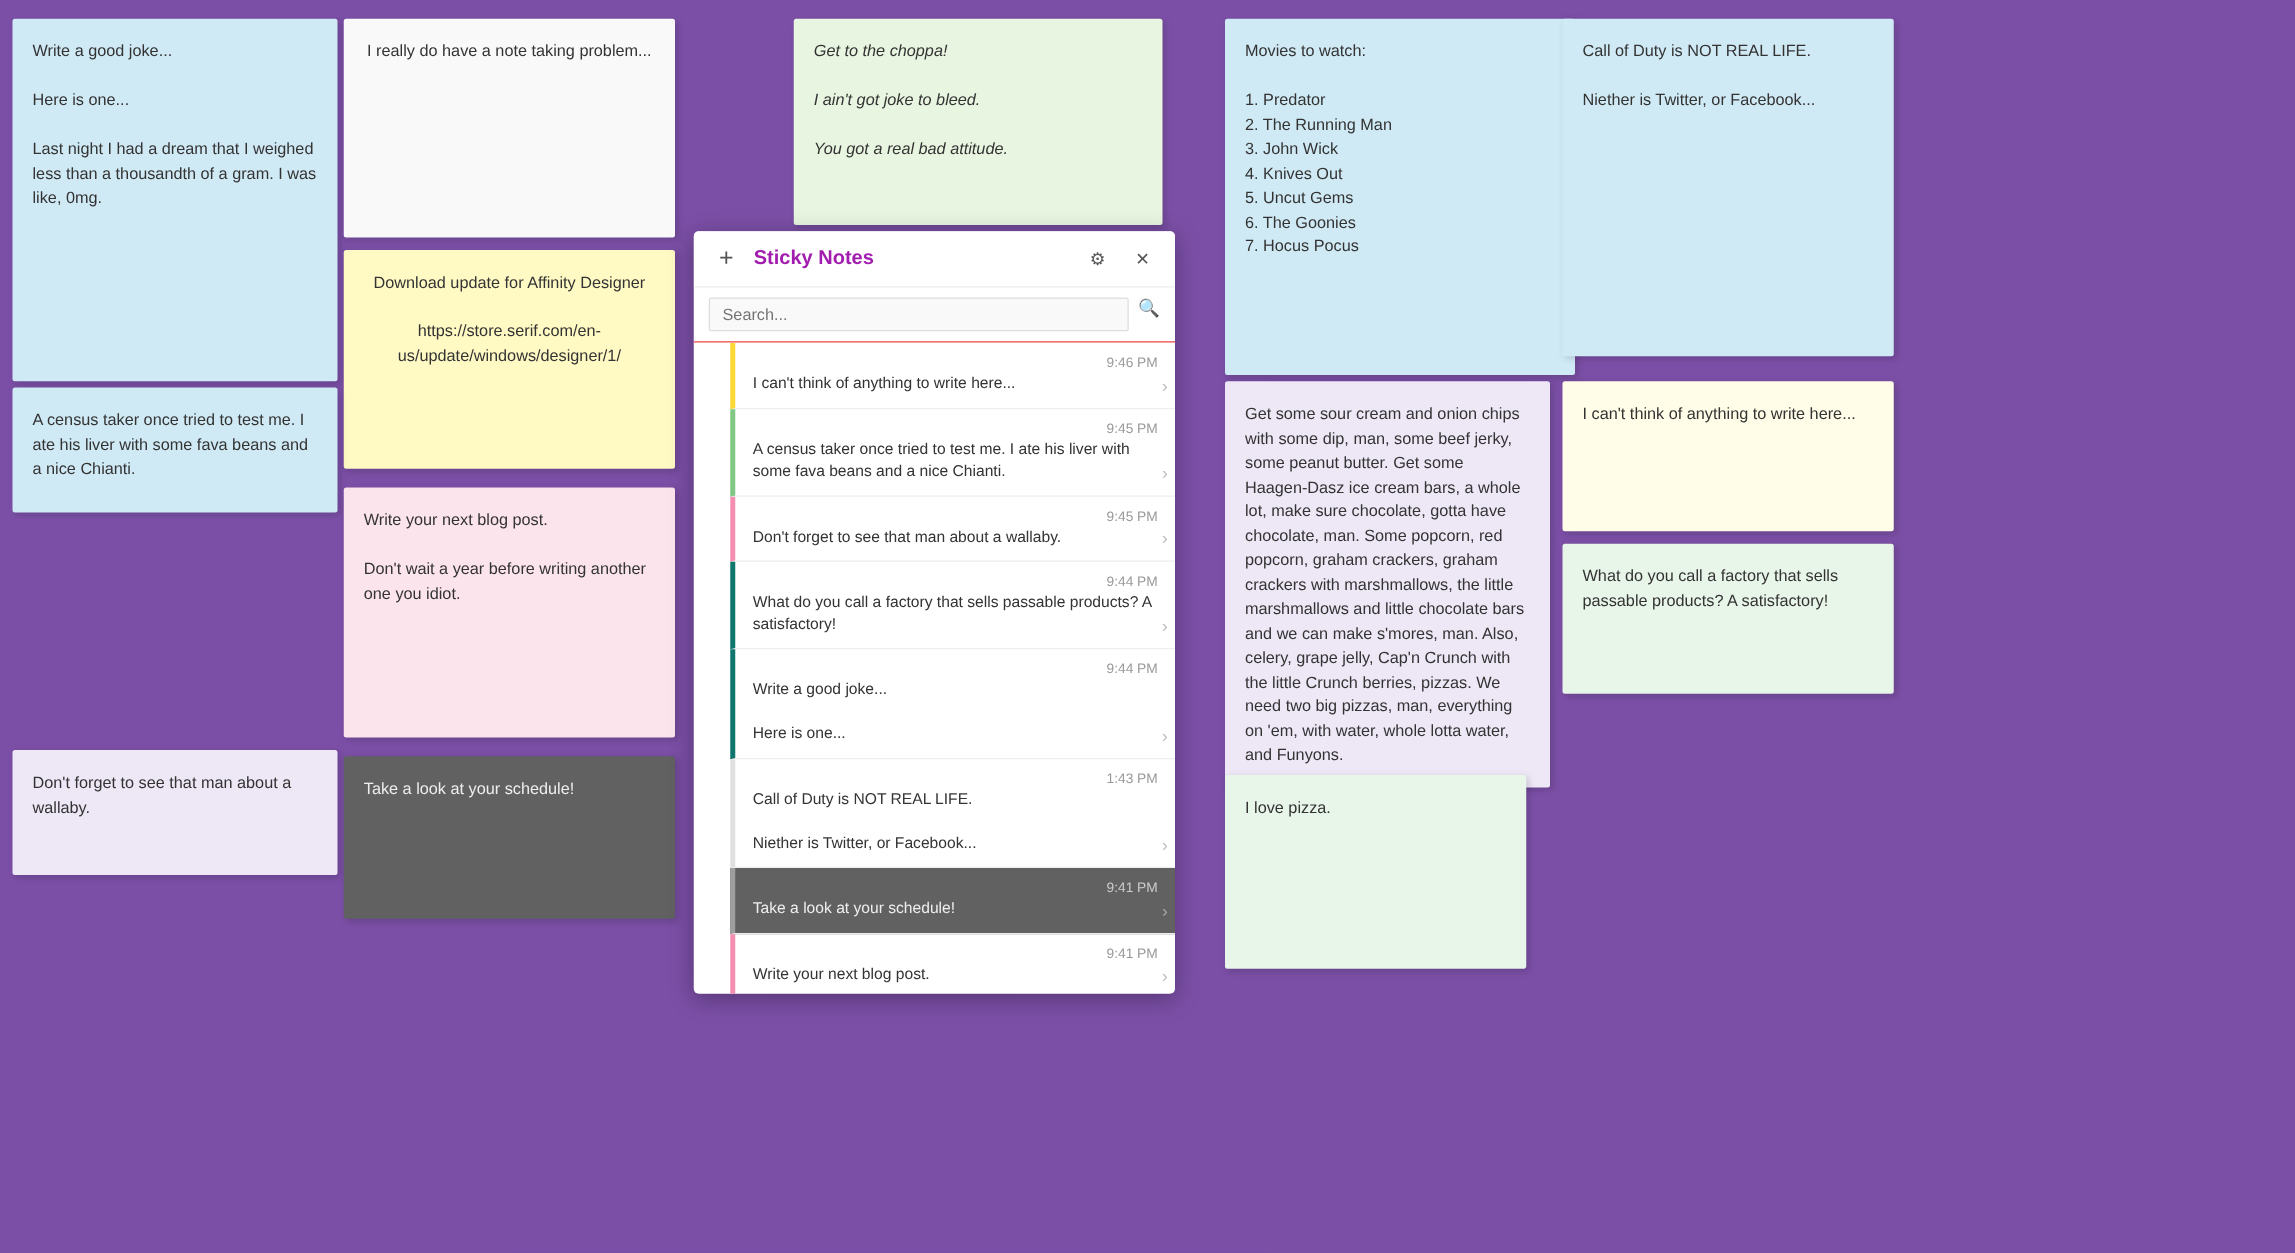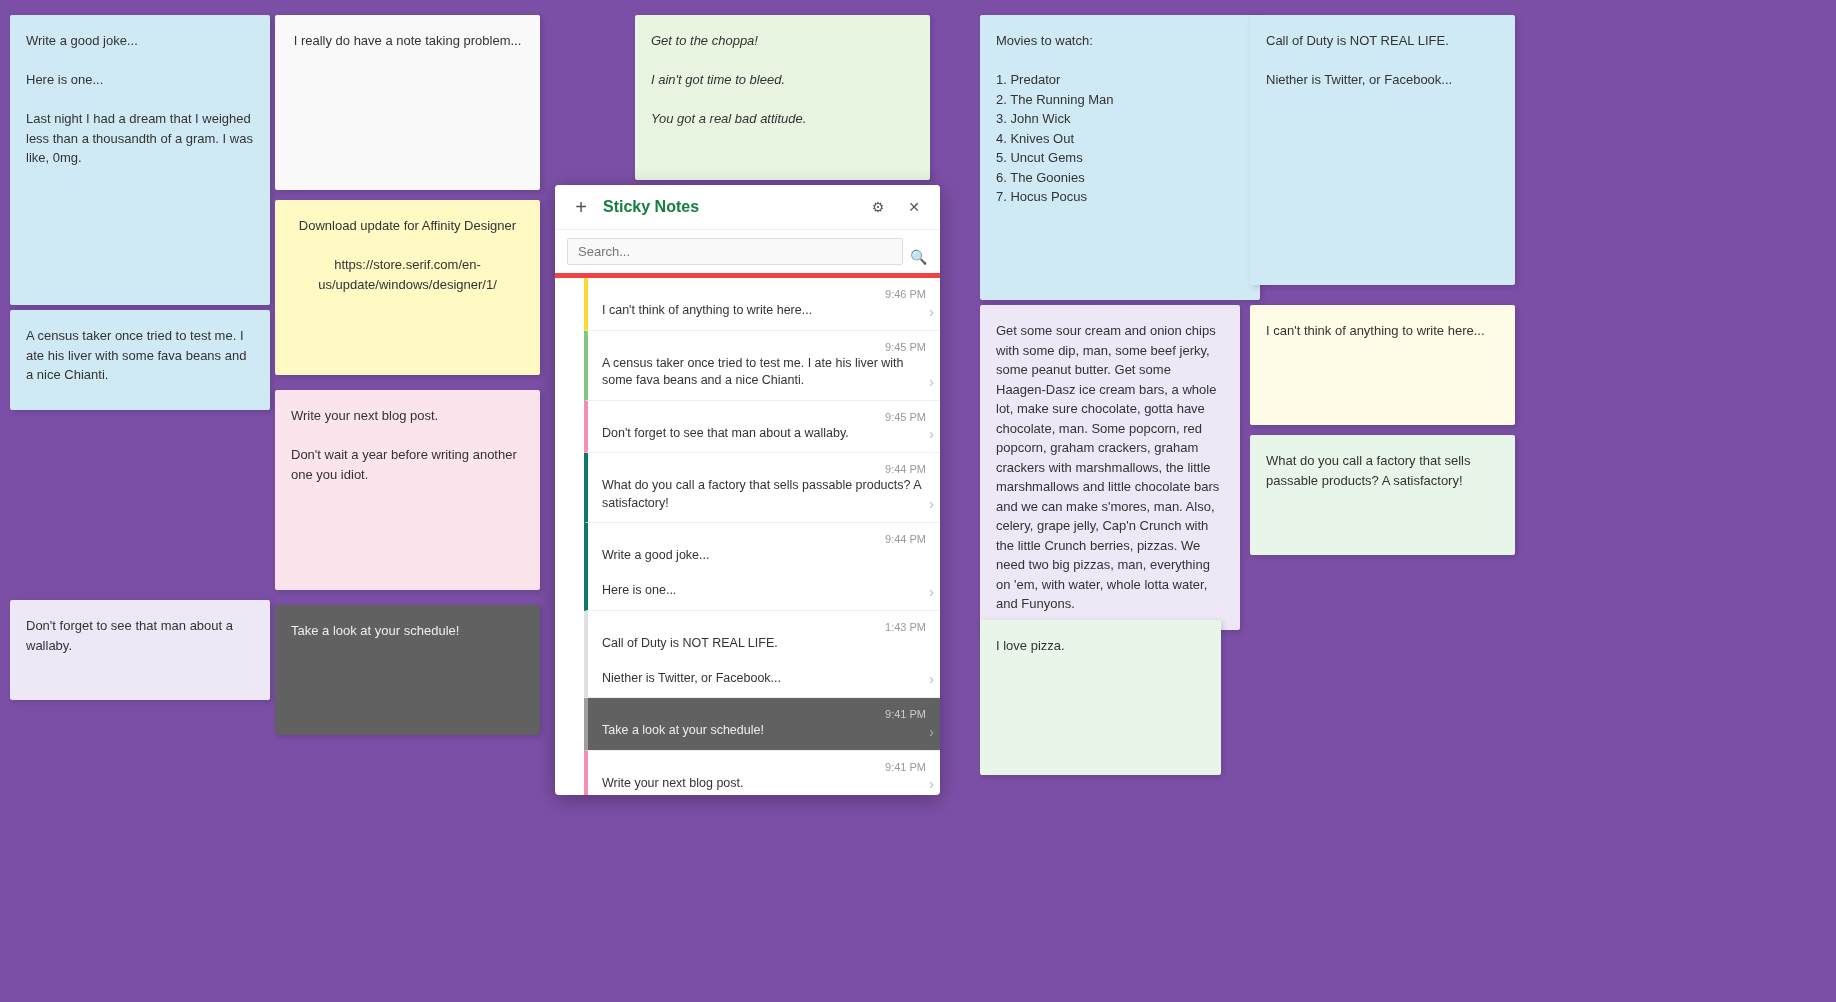--- a/index.html
+++ b/index.html
@@ -48,21 +48,21 @@
       align-items: center;
       padding: 8px 12px;
       background: #fff;
       border-bottom: 1px solid #eee;
       gap: 8px;
     }
 
     .app-title {
       font-size: 16px;
       font-weight: 600;
-      color: #15803d;
+      color: #a21caf;
       flex: 1;
     }
 
     .titlebar-btn {
       width: 28px;
       height: 28px;
       border: none;
       background: transparent;
       cursor: pointer;
       border-radius: 4px;
@@ -81,23 +81,23 @@
       cursor: pointer;
       font-size: 20px;
       color: #555;
       display: flex;
       align-items: center;
       justify-content: center;
     }
 
     .search-bar {
       padding: 8px 12px;
-      border-bottom: 5px solid #ef4444;
-      display: flex;
-      align-items: flex-end;
+      border-bottom: 1px solid #ef4444;
+      display: flex;
+      align-items: flex-start;
     }
 
     .search-input {
       flex: 1;
       border: 1px solid #ddd;
       border-radius: 2px;
       padding: 5px 10px;
       font-size: 13px;
       background: #f9f9f9;
       outline: none;
@@ -160,21 +160,21 @@
 
 <div id="notes-container">
     <div class="sticky-note note-blue" style="top: 15px; left: 10px; width: 260px; min-height: 290px; white-space: pre-line;">Write a good joke...
 
 Here is one...
 
 Last night I had a dream that I weighed less than a thousandth of a gram. I was like, 0mg.</div>
     <div class="sticky-note note-white" style="top: 15px; left: 275px; width: 265px; min-height: 175px; white-space: pre-line;">I really do have a note taking problem...</div>
     <div class="sticky-note note-green-light" style="top: 15px; left: 635px; width: 295px; min-height: 165px; font-style: italic; white-space: pre-line;">Get to the choppa!
 
-I ain't got time to bleed.
+I ain't got joke to bleed.
 
 You got a real bad attitude.</div>
     <div class="sticky-note note-blue" style="top: 15px; left: 980px; width: 280px; min-height: 285px; white-space: pre-line;">Movies to watch:
 
 1. Predator
 2. The Running Man
 3. John Wick
 4. Knives Out
 5. Uncut Gems
 6. The Goonies

